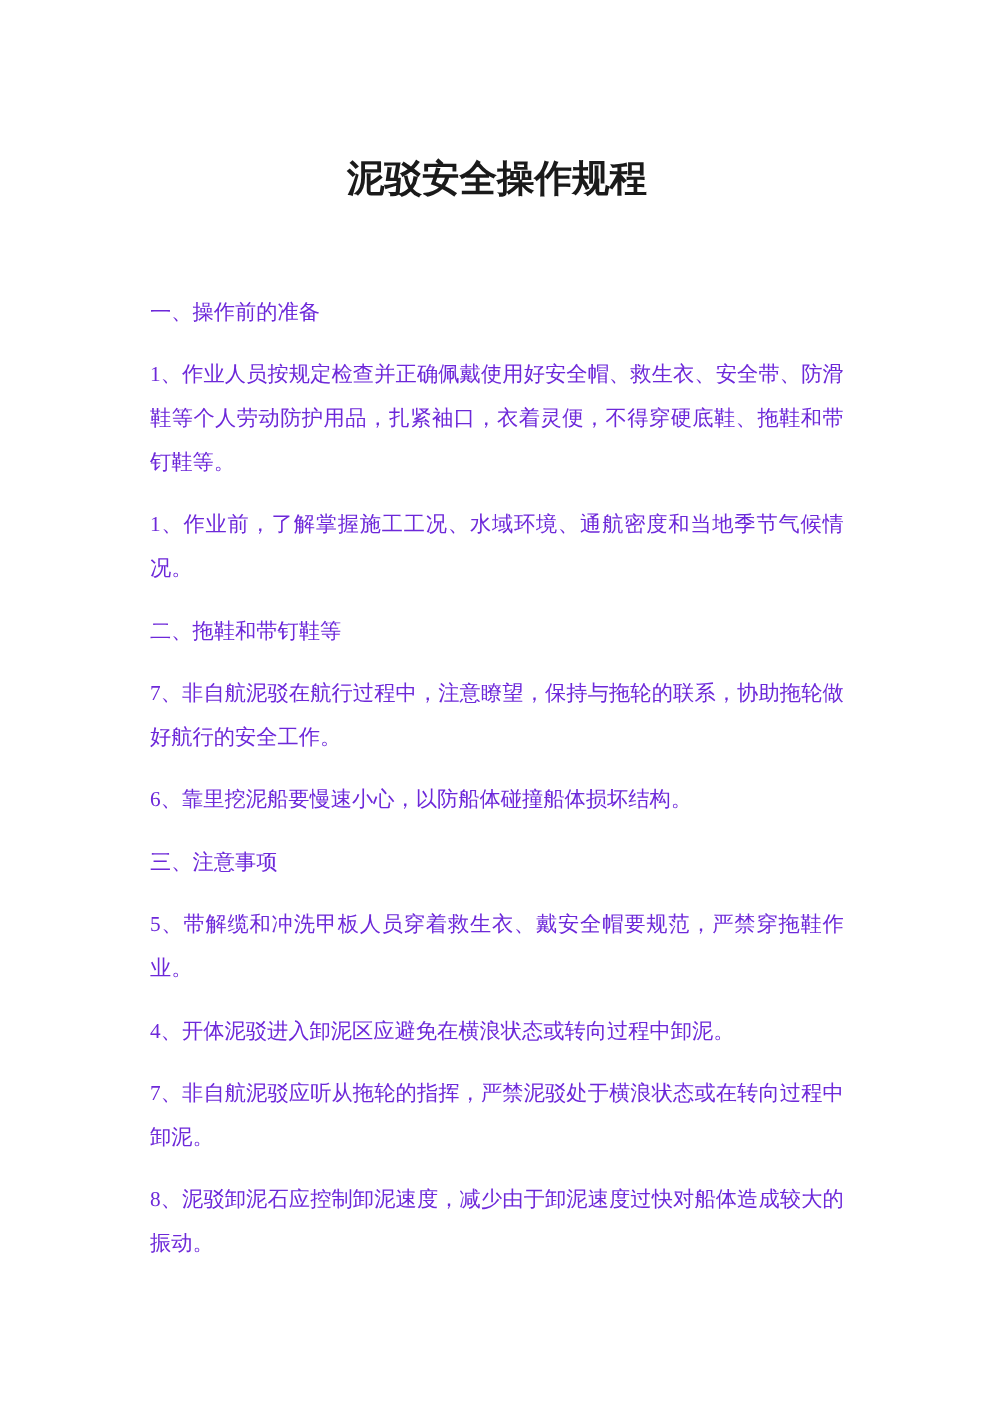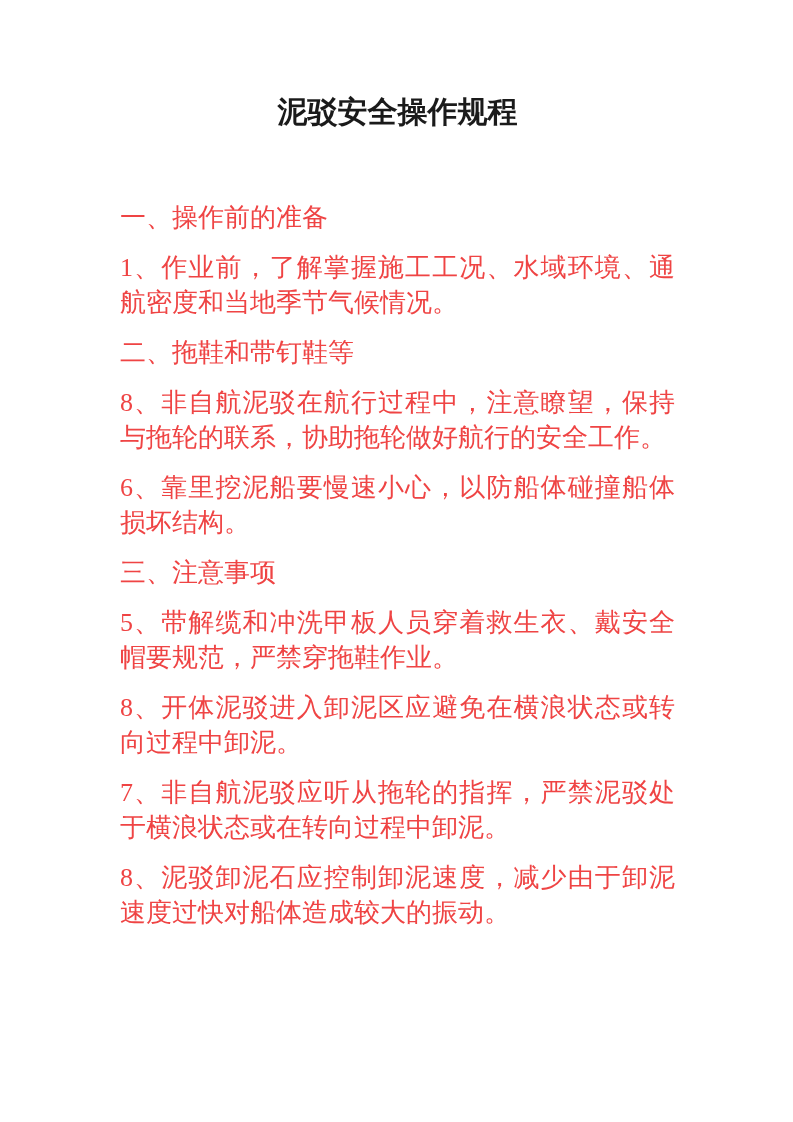--- a/index.html
+++ b/index.html
@@ -6,70 +6,71 @@
     margin: 0;
     padding: 0;
     background: #ffffff;
   }
   .page {
     position: relative;
     width: 793px;
     height: 1122px;
     background: #ffffff;
     box-sizing: border-box;
-    padding: 88px 118px 0 120px;
+    padding: 120px 118px 0 120px;
     overflow: hidden;
     font-family: "Liberation Serif", "DejaVu Serif", serif;
     color: #212121;
   }
   .doc-title {
     margin: 0;
     font-size: 30px;
     font-weight: 700;
     line-height: 47px;
     text-align: center;
     color: #1a1a1a;
   }
   .doc-body {
     margin-top: 65px;
   }
   .doc-body p {
     margin: 0 0 15px 0;
-    font-size: 26px;
+    font-size: 17px;
     line-height: 35px;
     text-align: justify;
-    color: #ef4444;
+    color: #6d28d9;
   }
   .section-heading {
     text-align: left;
   }
 </style>
 </head>
 <body>
 
 <div class="page">
   <h1 class="doc-title">泥驳安全操作规程</h1>
 
   <div class="doc-body">
 
     <p class="section-heading">一、操作前的准备</p>
 
+    <p>1、作业人员按规定检查并正确佩戴使用好安全帽、救生衣、安全带、防滑鞋等个人劳动防护用品，扎紧袖口，衣着灵便，不得穿硬底鞋、拖鞋和带钉鞋等。</p>
 
     <p>1、作业前，了解掌握施工工况、水域环境、通航密度和当地季节气候情况。</p>
 
     <p class="section-heading">二、拖鞋和带钉鞋等</p>
 
-    <p>8、非自航泥驳在航行过程中，注意瞭望，保持与拖轮的联系，协助拖轮做好航行的安全工作。</p>
+    <p>7、非自航泥驳在航行过程中，注意瞭望，保持与拖轮的联系，协助拖轮做好航行的安全工作。</p>
 
     <p>6、靠里挖泥船要慢速小心，以防船体碰撞船体损坏结构。</p>
 
     <p class="section-heading">三、注意事项</p>
 
     <p>5、带解缆和冲洗甲板人员穿着救生衣、戴安全帽要规范，严禁穿拖鞋作业。</p>
 
-    <p>8、开体泥驳进入卸泥区应避免在横浪状态或转向过程中卸泥。</p>
+    <p>4、开体泥驳进入卸泥区应避免在横浪状态或转向过程中卸泥。</p>
 
     <p>7、非自航泥驳应听从拖轮的指挥，严禁泥驳处于横浪状态或在转向过程中卸泥。</p>
 
     <p>8、泥驳卸泥石应控制卸泥速度，减少由于卸泥速度过快对船体造成较大的振动。</p>
 
   </div>
 </div>
 
 </body></html>

